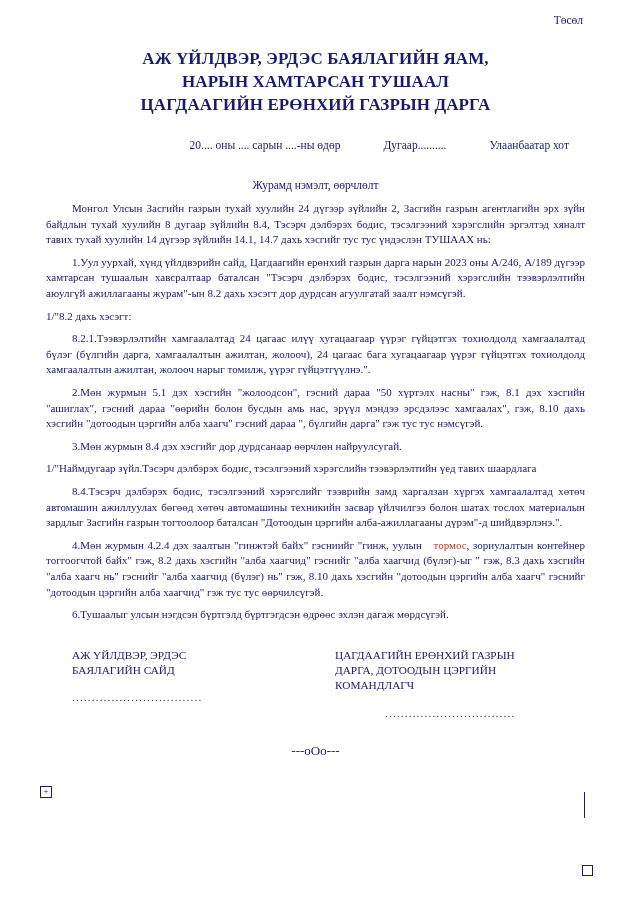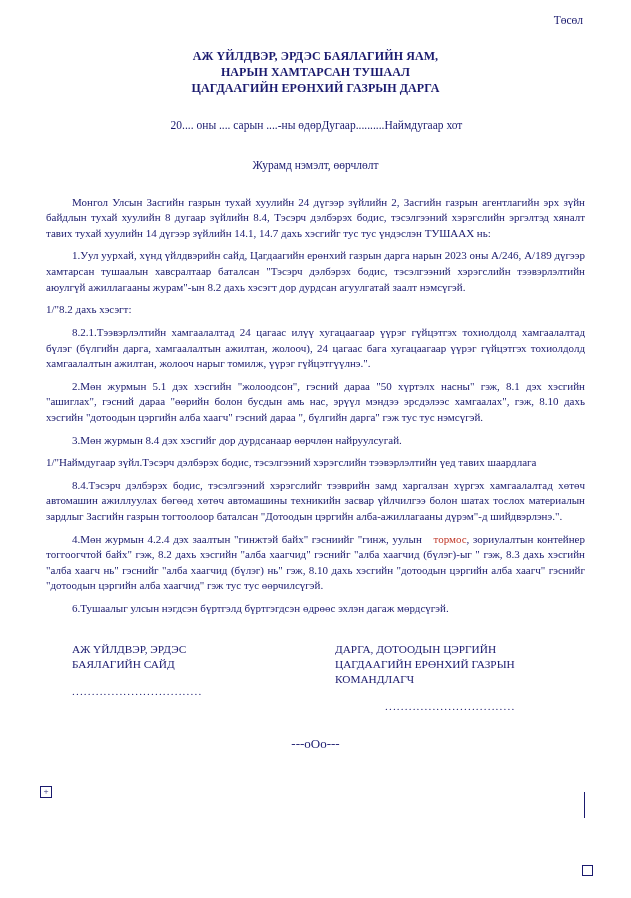--- a/index.html
+++ b/index.html
@@ -25,41 +25,42 @@
   }
   .draft-label {
     text-align: right;
     font-size: 11.5px;
     color: #1a1a6e;
     padding-right: 2px;
     margin-bottom: 22px;
   }
   .title-block {
     text-align: center;
-    font-size: 12px;
+    font-size: 17px;
     font-weight: bold;
     line-height: 1.35;
     color: #1a1a6e;
     margin-bottom: 22px;
   }
   .title-block div {
     letter-spacing: 0.1px;
   }
   .meta-row {
     display: flex;
-    justify-content: center;
+    justify-content: flex-end;
     font-size: 11.5px;
-    margin: 0 4px 26px 6px;
+    margin: 0 16px 26px 6px;
     color: #1a1a6e;
+    gap: 43px;
   }
   .subject-block {
     text-align: center;
     font-size: 11.5px;
     line-height: 1.4;
-    margin-bottom: 22px;
+    margin-bottom: 8px;
     color: #1a1a6e;
   }
   .body-text p {
     margin: 0 0 7px 0;
     font-size: 11px;
     line-height: 1.42;
     text-align: justify;
     text-justify: inter-word;
     text-indent: 26px;
     color: #1a1a6e;
@@ -144,21 +145,21 @@
 
   <div class="title-block">
     <div>АЖ ҮЙЛДВЭР, ЭРДЭС БАЯЛАГИЙН ЯАМ,</div>
     <div>НАРЫН ХАМТАРСАН ТУШААЛ</div>
     <div>ЦАГДААГИЙН ЕРӨНХИЙ ГАЗРЫН ДАРГА</div>
   </div>
 
   <div class="meta-row">
     <div>20.... оны .... сарын ....-ны өдөр</div>
     <div>Дугаар..........</div>
-    <div>Наймдугаар хот</div>
+    <div>Улаанбаатар хот</div>
   </div>
 
   <div class="subject-block">
     <div>Журамд нэмэлт, өөрчлөлт</div>
   </div>
 
   <div class="body-text">
     <p>Монгол Улсын Засгийн газрын тухай хуулийн 24 дүгээр зүйлийн 2, Засгийн газрын агентлагийн эрх зүйн байдлын тухай хуулийн 8 дугаар зүйлийн 8.4, Тэсэрч дэлбэрэх бодис, тэсэлгээний хэрэгслийн эргэлтэд хяналт тавих тухай хуулийн 14 дүгээр зүйлийн 14.1, 14.7 дахь хэсгийг тус тус үндэслэн ТУШААХ нь:</p>
     <p>1.Уул уурхай, хүнд үйлдвэрийн сайд, Цагдаагийн ерөнхий газрын дарга нарын 2023 оны А/246, А/189 дүгээр хамтарсан тушаалын хавсралтаар баталсан "Тэсэрч дэлбэрэх бодис, тэсэлгээний хэрэгслийн тээвэрлэлтийн аюулгүй ажиллагааны журам"-ын 8.2 дахь хэсэгт дор дурдсан агуулгатай заалт нэмсүгэй.</p>
     <p class="noindent">1/"8.2 дахь хэсэгт:</p>
@@ -171,22 +172,22 @@
     <p>6.Тушаалыг улсын нэгдсэн бүртгэлд бүртгэгдсэн өдрөөс эхлэн дагаж мөрдсүгэй.</p>
   </div>
 
   <div class="sig-wrap">
     <div class="sig-left">
       <div class="sig-name">АЖ ҮЙЛДВЭР, ЭРДЭС</div>
       <div class="sig-name">БАЯЛАГИЙН САЙД</div>
       <div class="sig-line">.................................</div>
     </div>
     <div class="sig-right">
+      <div class="sig-name">ЦАГДААГИЙН   ЕРӨНХИЙ   ГАЗРЫН</div>
       <div class="sig-name">ДАРГА,    ДОТООДЫН    ЦЭРГИЙН</div>
-      <div class="sig-name">ЦАГДААГИЙН   ЕРӨНХИЙ   ГАЗРЫН</div>
       <div class="sig-name">КОМАНДЛАГЧ</div>
       <div class="sig-line">.................................</div>
     </div>
   </div>
 
   <div class="footer-mark">---oOo---</div>
 
   <div class="corner-plus"></div>
   <div class="vbar"></div>
   <div class="corner-box"></div>

